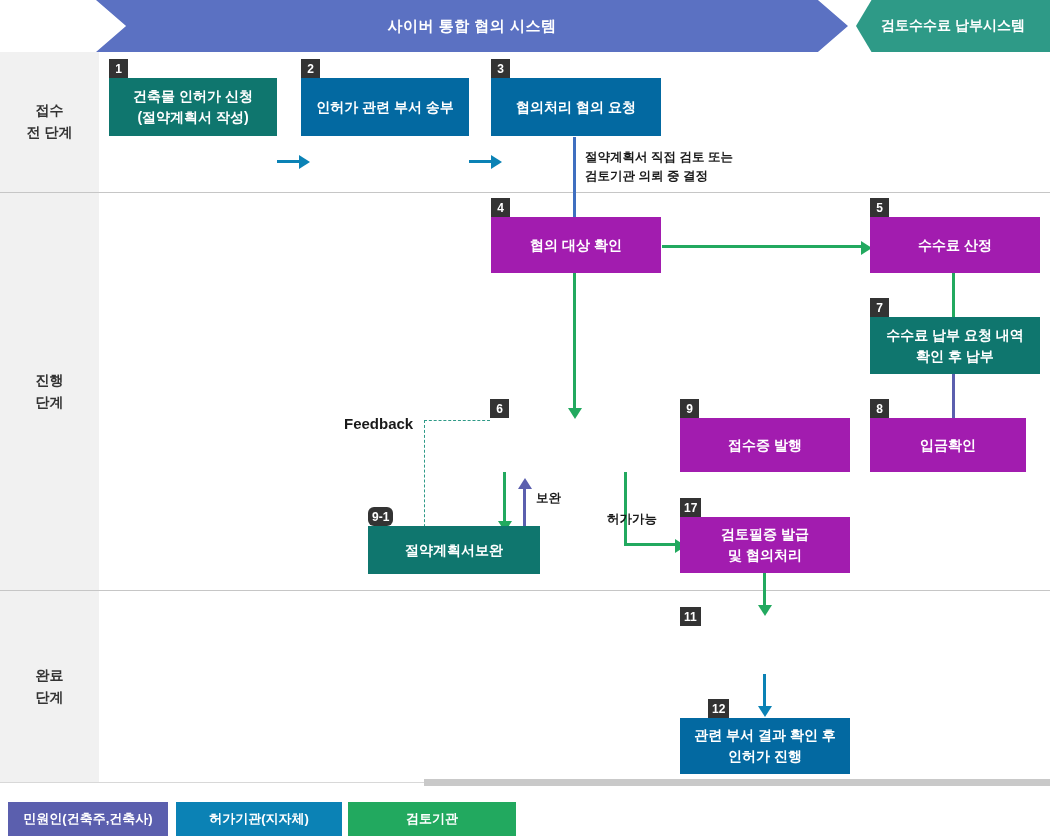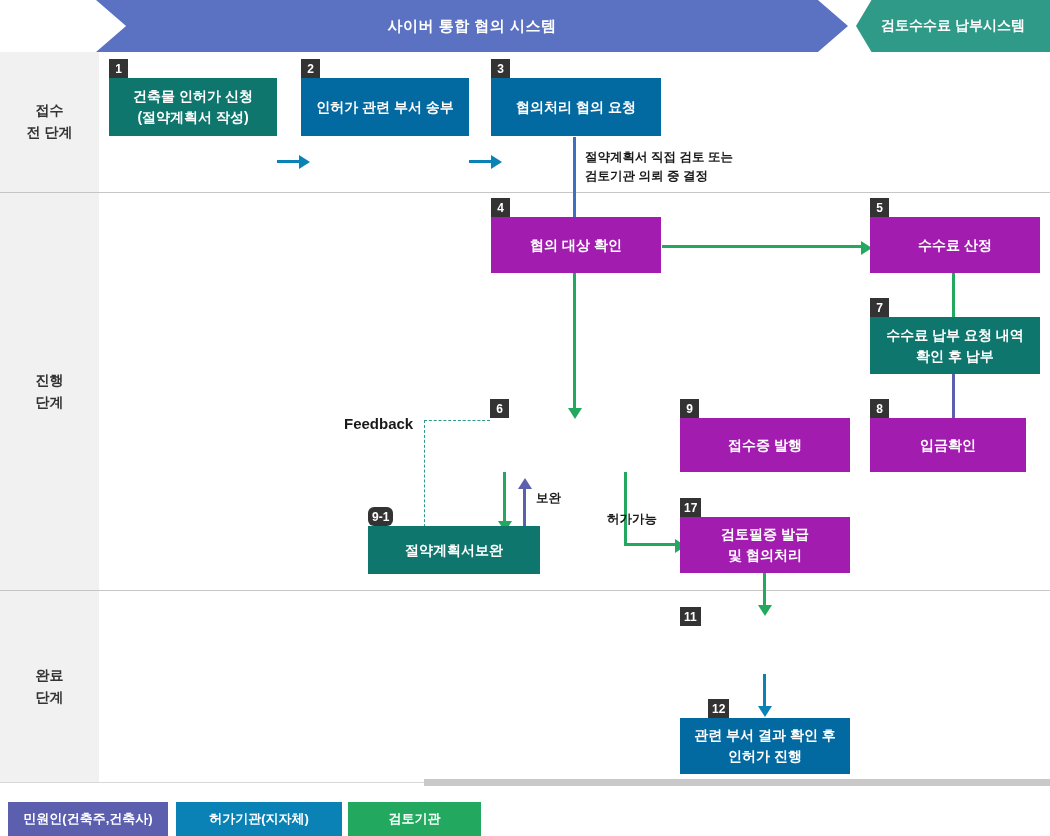--- a/index.html
+++ b/index.html
@@ -220,16 +220,16 @@
 
     <div class="badge" style="left:566px;top:647px;margin-left:43px;">12</div>
     <div class="node blue" style="left: 581px; top: 666px; width: 170px; height: 56px; white-space: pre-line;">관련 부서 결과 확인 후
 인허가 진행</div>
 
   </div>
 
   <div class="legend">
     <div class="legend-item" style="left:8px;width:160px;background:#5b5fae;">민원인(건축주,건축사)</div>
     <div class="legend-item" style="left:176px;width:166px;background:#0b82b5;">허가기관(지자체)</div>
-    <div class="legend-item" style="left:348px;width:133px;background:#22a95f;">검토기관</div>
+    <div class="legend-item" style="left:348px;width:168px;background:#22a95f;">검토기관</div>
   </div>
 
 </div>
 
 </body></html>

